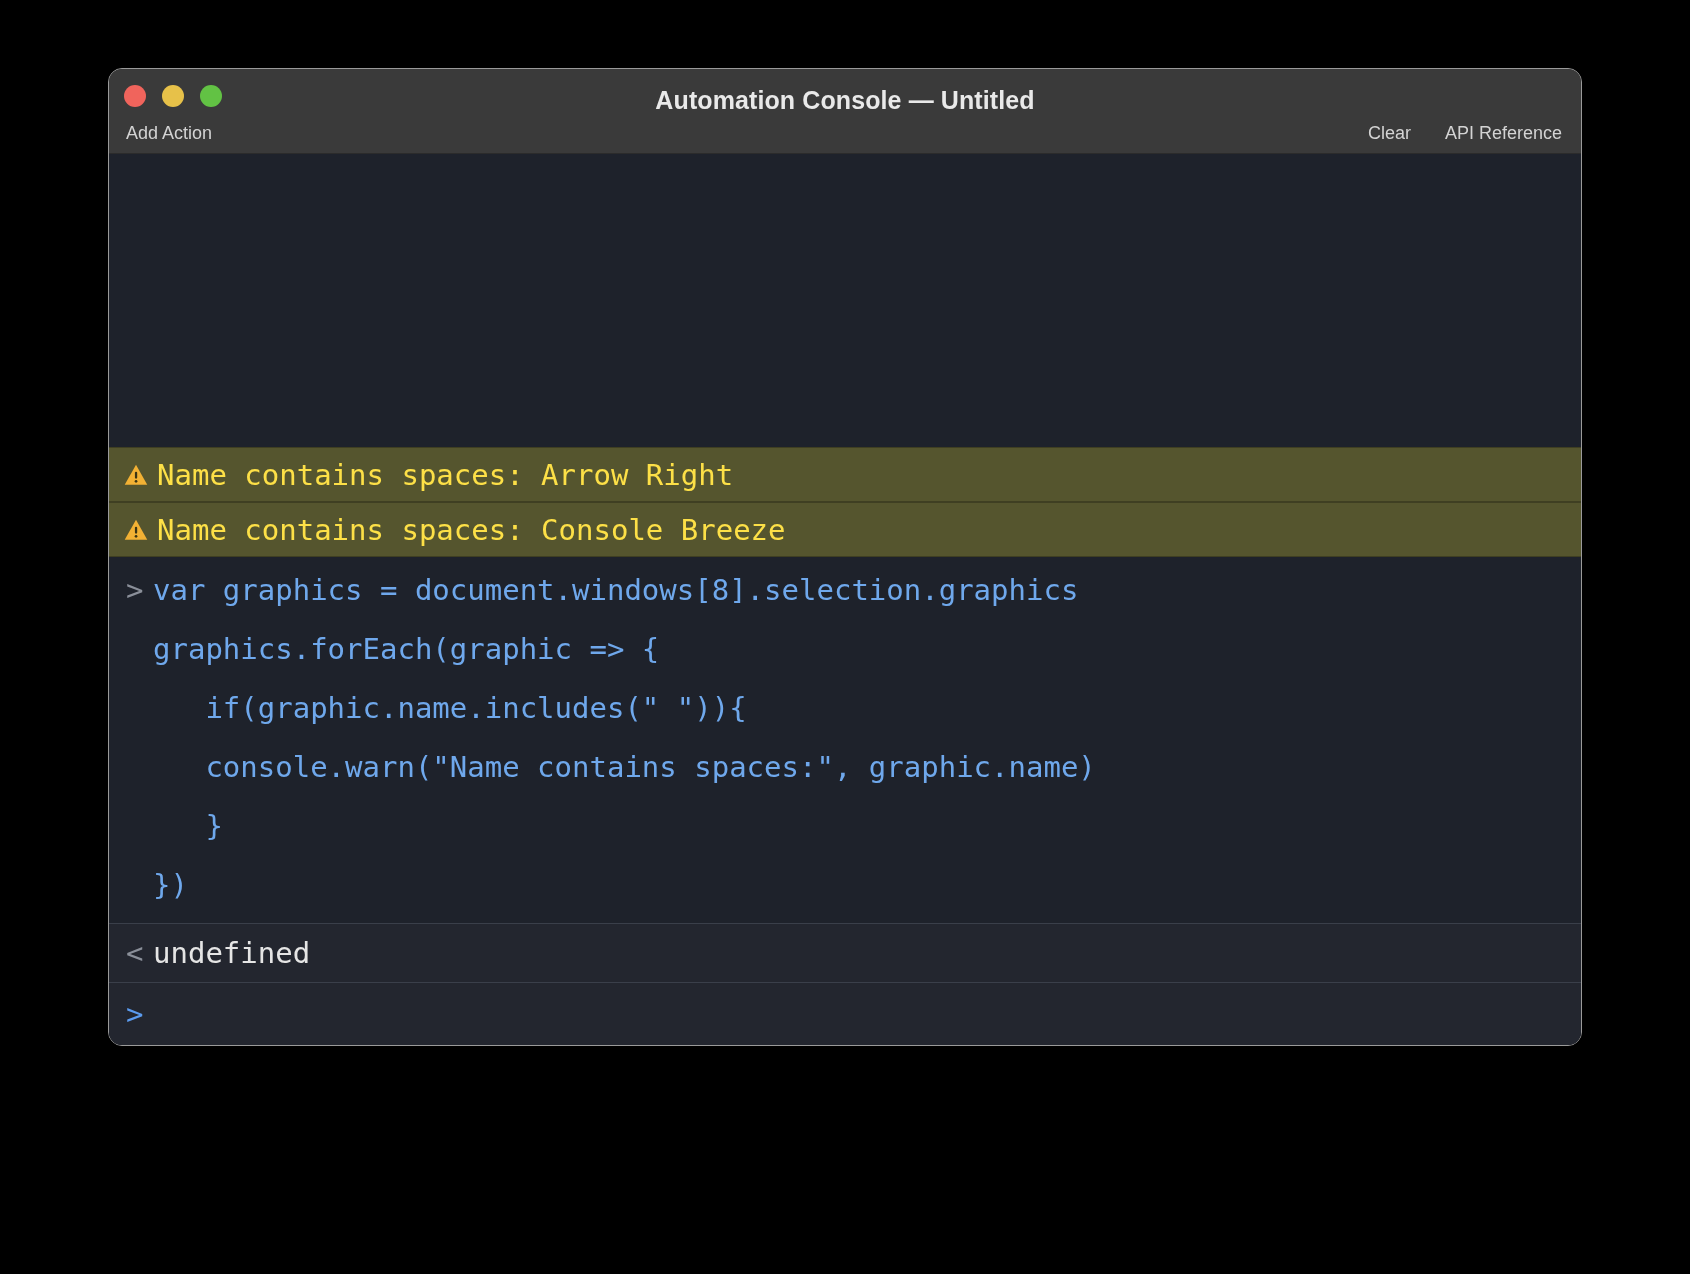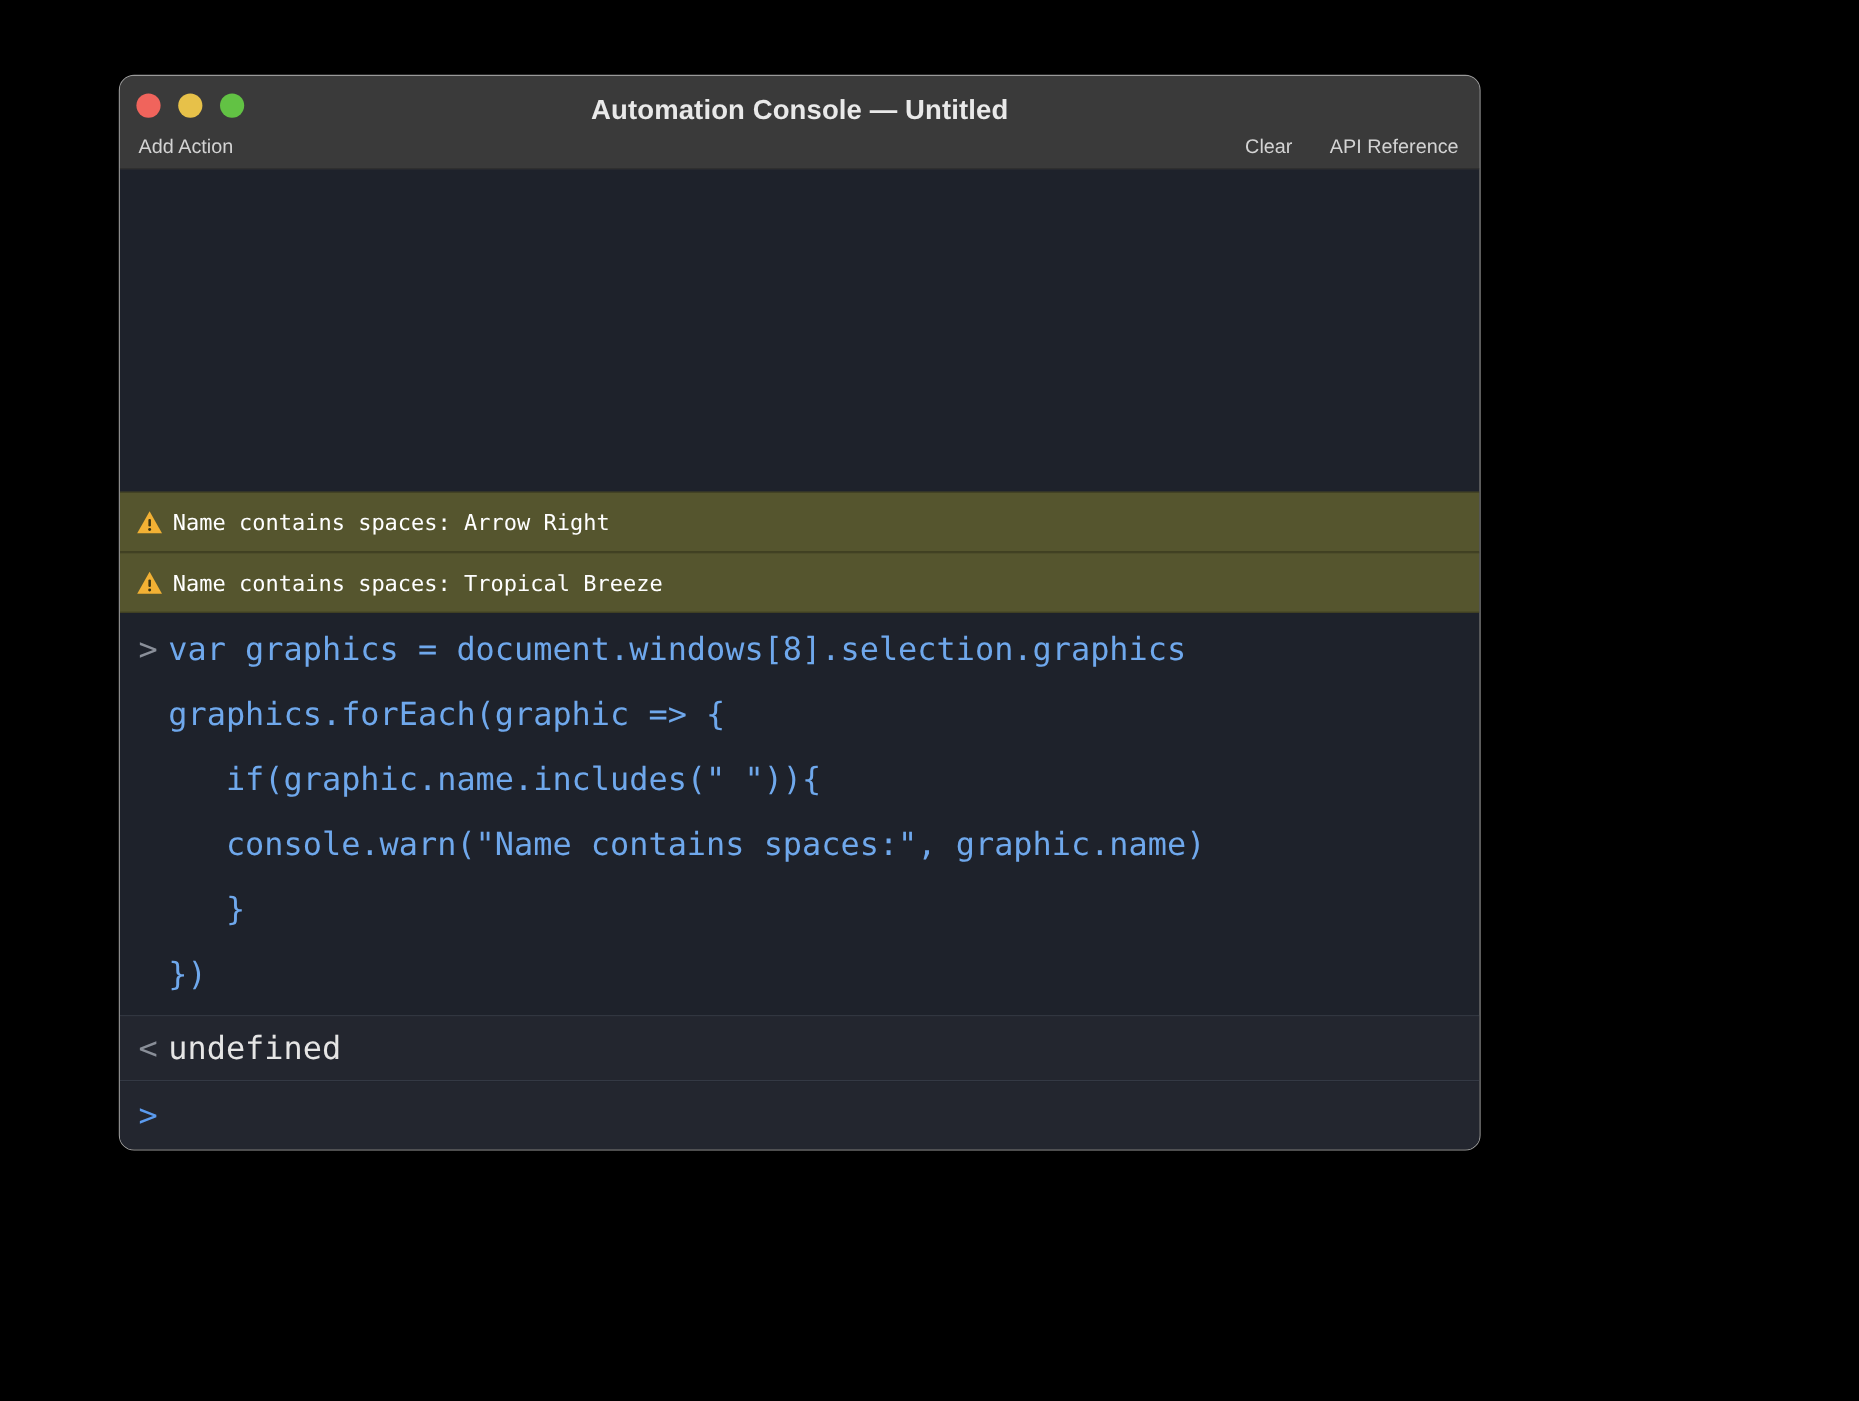--- a/index.html
+++ b/index.html
@@ -12,21 +12,21 @@
   }
   body {
     font-family: "Liberation Sans", sans-serif;
   }
 
   
   .window {
     position: absolute;
     left: 108px;
     top: 68px;
-    width: 1238px;
+    width: 1474px;
     height: 978px;
     border-radius: 14px;
     background: #3A3A3A;
     border: 1px solid #9a9a9a;
     box-sizing: border-box;
     overflow: hidden;
     display: flex;
     flex-direction: column;
   }
 
@@ -124,22 +124,22 @@
     box-sizing: border-box;
   }
   .warn-icon {
     width: 26px;
     height: 26px;
     flex: 0 0 26px;
     margin-right: 8px;
     display: block;
   }
   .log-warn-text {
-    color: #ffffff;
-    font-size: 20px;
+    color: #fde047;
+    font-size: 29px;
     line-height: 34px;
     letter-spacing: 0px;
     white-space: pre;
   }
 
   
   .code-block {
     padding: 4px 0 8px 0;
     border-bottom: 1px solid #3a3f4a;
   }
@@ -241,21 +241,21 @@
         </svg>
         <span class="mono log-warn-text">Name contains spaces: Arrow Right</span>
       </div>
 
       <div class="log-warn">
         <svg class="warn-icon" viewBox="0 0 24 24">
           <path d="M12 2.6 L22.4 21 L1.6 21 Z" fill="#F2B134"></path>
           <rect x="11" y="9" width="2.1" height="6.4" rx="1" fill="#3A3414"></rect>
           <circle cx="12.05" cy="17.8" r="1.25" fill="#3A3414"></circle>
         </svg>
-        <span class="mono log-warn-text">Name contains spaces: Tropical Breeze</span>
+        <span class="mono log-warn-text">Name contains spaces: Console Breeze</span>
       </div>
 
       <div class="code-block">
         <div class="code-line">
           <span class="mono gutter">&gt;</span>
           <span class="mono code-text">var graphics = document.windows[8].selection.graphics</span>
         </div>
         <div class="code-line">
           <span class="mono gutter"></span>
           <span class="mono code-text">graphics.forEach(graphic =&gt; {</span>

